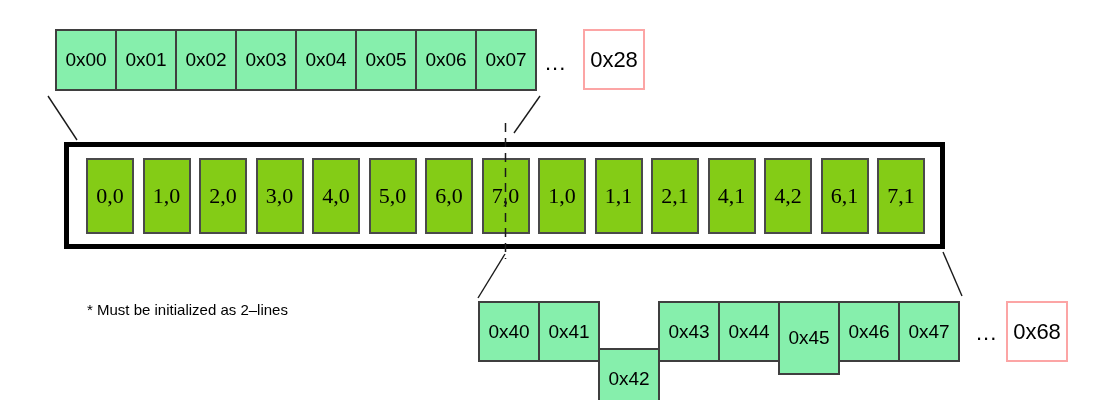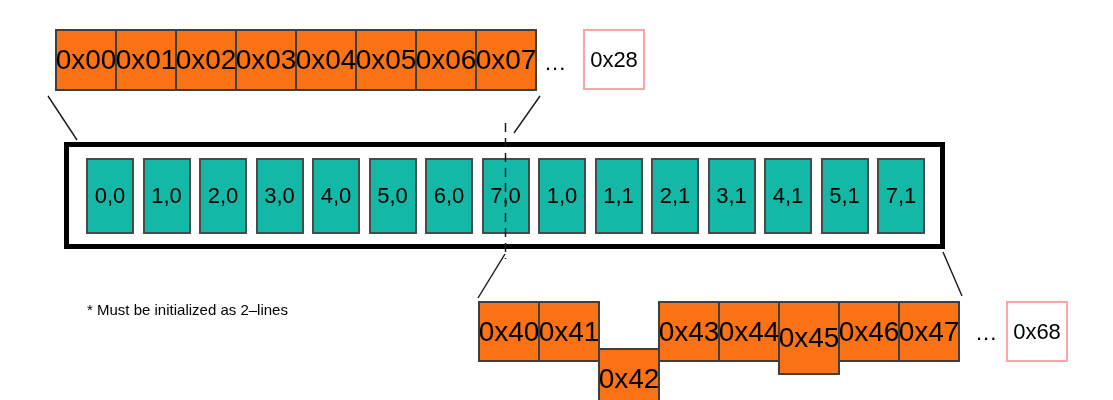--- a/index.html
+++ b/index.html
@@ -23,22 +23,22 @@
   }
   .addr-cell {
     box-sizing: border-box;
     width: 62px;
     height: 62px;
     border: 2px solid #3f3f3f;
     margin-left: -2px;
     display: flex;
     align-items: center;
     justify-content: center;
-    font-size: 28px;
-    background: #f97316;
+    font-size: 19px;
+    background: #86efac;
   }
   .addr-cell:first-child { margin-left: 0; }
   .tail-cell {
     position: absolute;
     box-sizing: border-box;
     width: 62px;
     height: 61px;
     border: 2px solid #fca5a5;
     display: flex;
     align-items: center;
@@ -69,21 +69,22 @@
   }
   .pos-cell {
     box-sizing: border-box;
     width: 48px;
     height: 76px;
     border: 2px solid #4a4a4a;
     display: flex;
     align-items: center;
     justify-content: center;
     font-size: 22px;
-    background: #14b8a6;
+    background: #84cc16;
+    font-family: Liberation Serif, serif;
   }
   
   #note {
     position: absolute;
     left: 87px;
     top: 301px;
     font-size: 15px;
     white-space: nowrap;
   }
   
@@ -117,23 +118,23 @@
     <div class="pos-cell">1,0</div>
     <div class="pos-cell">2,0</div>
     <div class="pos-cell">3,0</div>
     <div class="pos-cell">4,0</div>
     <div class="pos-cell">5,0</div>
     <div class="pos-cell">6,0</div>
     <div class="pos-cell">7,0</div>
     <div class="pos-cell">1,0</div>
     <div class="pos-cell">1,1</div>
     <div class="pos-cell">2,1</div>
-    <div class="pos-cell">3,1</div>
     <div class="pos-cell">4,1</div>
-    <div class="pos-cell">5,1</div>
+    <div class="pos-cell">4,2</div>
+    <div class="pos-cell">6,1</div>
     <div class="pos-cell">7,1</div>
   </div>
 
   <div class="addr-row" style="left:478px; top:301px;">
     <div class="addr-cell" style="height:61px;">0x40</div>
     <div class="addr-cell" style="height:61px;">0x41</div>
     <div class="addr-cell" style="height:61px;margin-top:47px;">0x42</div>
     <div class="addr-cell" style="height:61px;">0x43</div>
     <div class="addr-cell" style="height:61px;">0x44</div>
     <div class="addr-cell" style="height:74px;">0x45</div>

